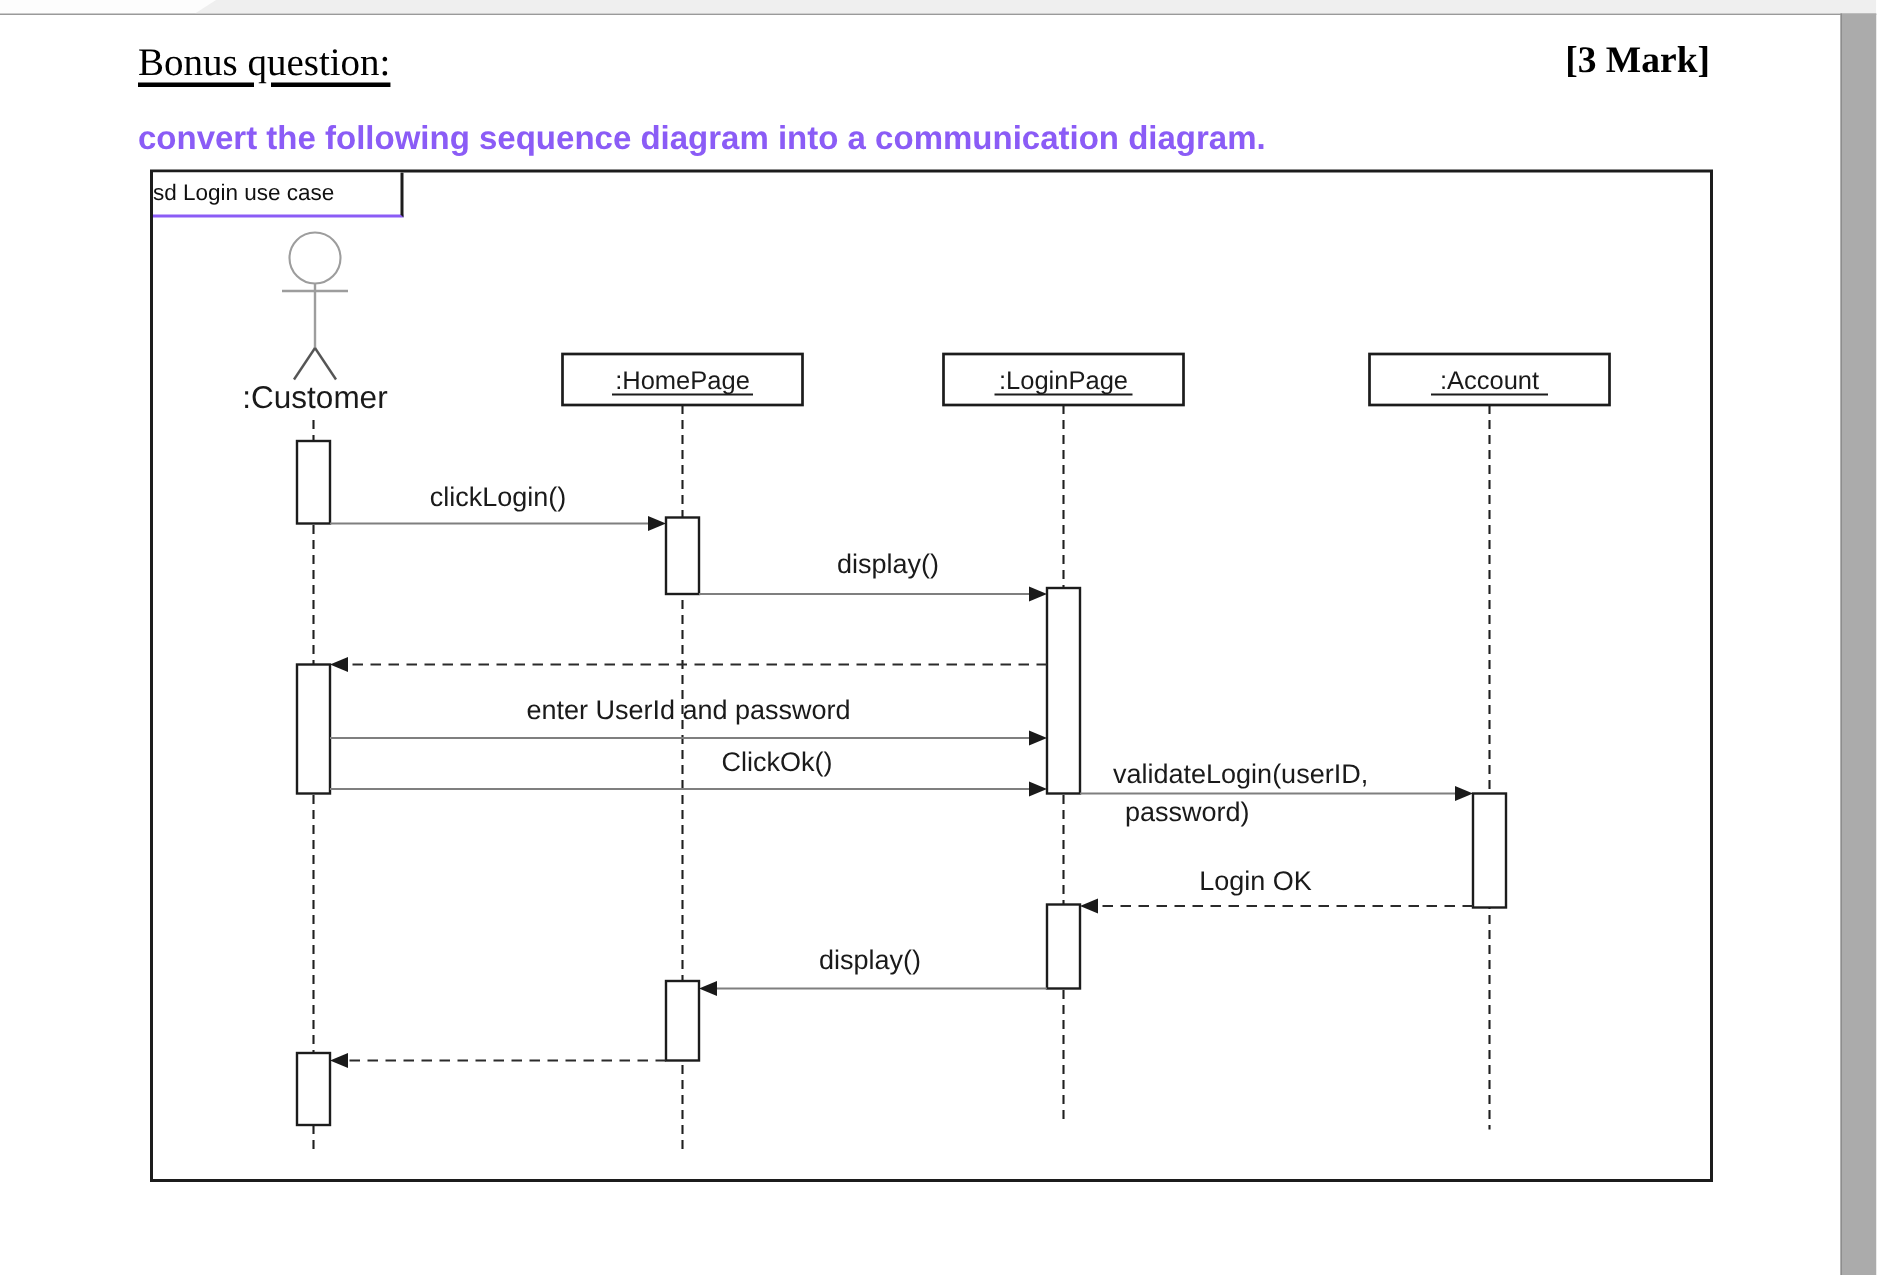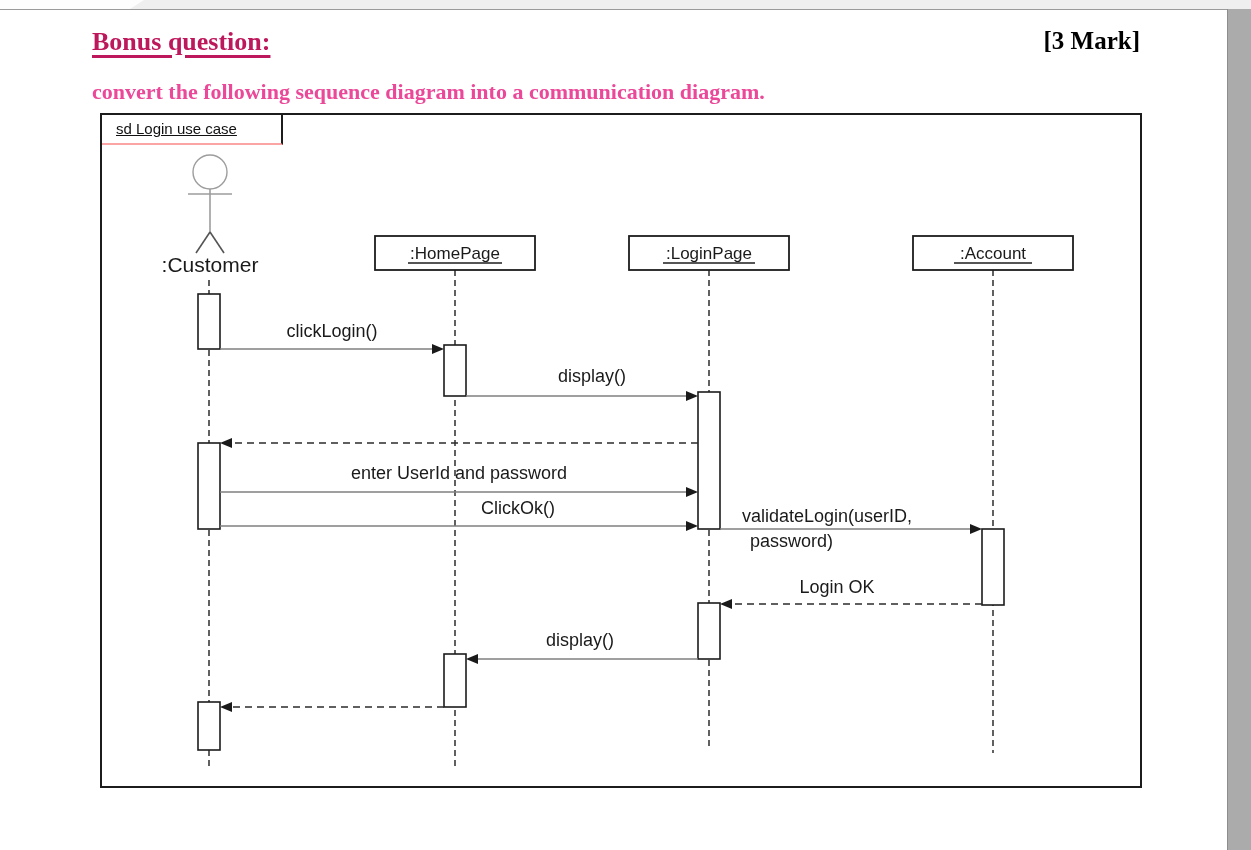--- a/index.html
+++ b/index.html
@@ -9,40 +9,40 @@
   }
   
   .top-band{position:absolute;left:0;top:0;width:1251px;height:9px;background:#fdfdfd;border-bottom:1px solid #9a9a9a;}
   .top-band-gray{position:absolute;left:130px;top:0;width:1121px;height:9px;background:#efefef;
     clip-path:polygon(14px 0,100% 0,100% 100%,0 100%);}
   
   .right-strip{position:absolute;left:1227px;top:9px;width:24px;height:841px;background:#ababab;border-left:1px solid #8d8d8d;box-sizing:border-box;}
 
   .heading{
     position:absolute;left:92px;top:27px;
-    font-family:"Liberation Serif",serif;font-weight:bold;font-size:26px;color:#be185d;
+    font-family:"Liberation Serif",serif;font-weight:normal;font-size:26px;color:#000000;
     text-decoration:underline;text-decoration-thickness:2.5px;text-underline-offset:5px;
   }
   .marks{
     position:absolute;left:1130px;top:27px;transform:translateX(-100%);
     font-family:"Liberation Serif",serif;font-weight:bold;font-size:25px;color:#000;margin-left:10px;
   }
   .instruction{
     position:absolute;left:92px;top:79px;
-    font-family:Liberation Serif, serif;font-weight:bold;font-size:22px;color:#ec4899;
+    font-family:Liberation Sans, sans-serif;font-weight:bold;font-size:22px;color:#8b5cf6;
   }
 
   .frame{
     position:absolute;left:100px;top:113px;width:1042px;height:675px;
     border:2px solid #1c1c1c;box-sizing:border-box;background:#fff;
   }
   .sd-box{
     position:absolute;left:0;top:0;width:165px;height:28px;background:#fff;z-index:2;
-    border-right:2px solid #1c1c1c;border-bottom:2px solid #fca5a5;
-    font-size:15px;color:#111;line-height:28px;padding-left:14px;text-decoration:underline;
+    border-right:2px solid #1c1c1c;border-bottom:2px solid #8b5cf6;
+    font-size:15px;color:#111;line-height:28px;padding-left:0;
   }
   .diagram-svg{position:absolute;left:0;top:0;}
   .diagram-svg text{font-family:"Liberation Sans",sans-serif;fill:#1a1a1a;}
   .msg-label{font-size:18px;}
   .obj-label{font-size:17px;}
   .actor-label{font-size:21px;}
 </style>
 </head>
 <body>
 

